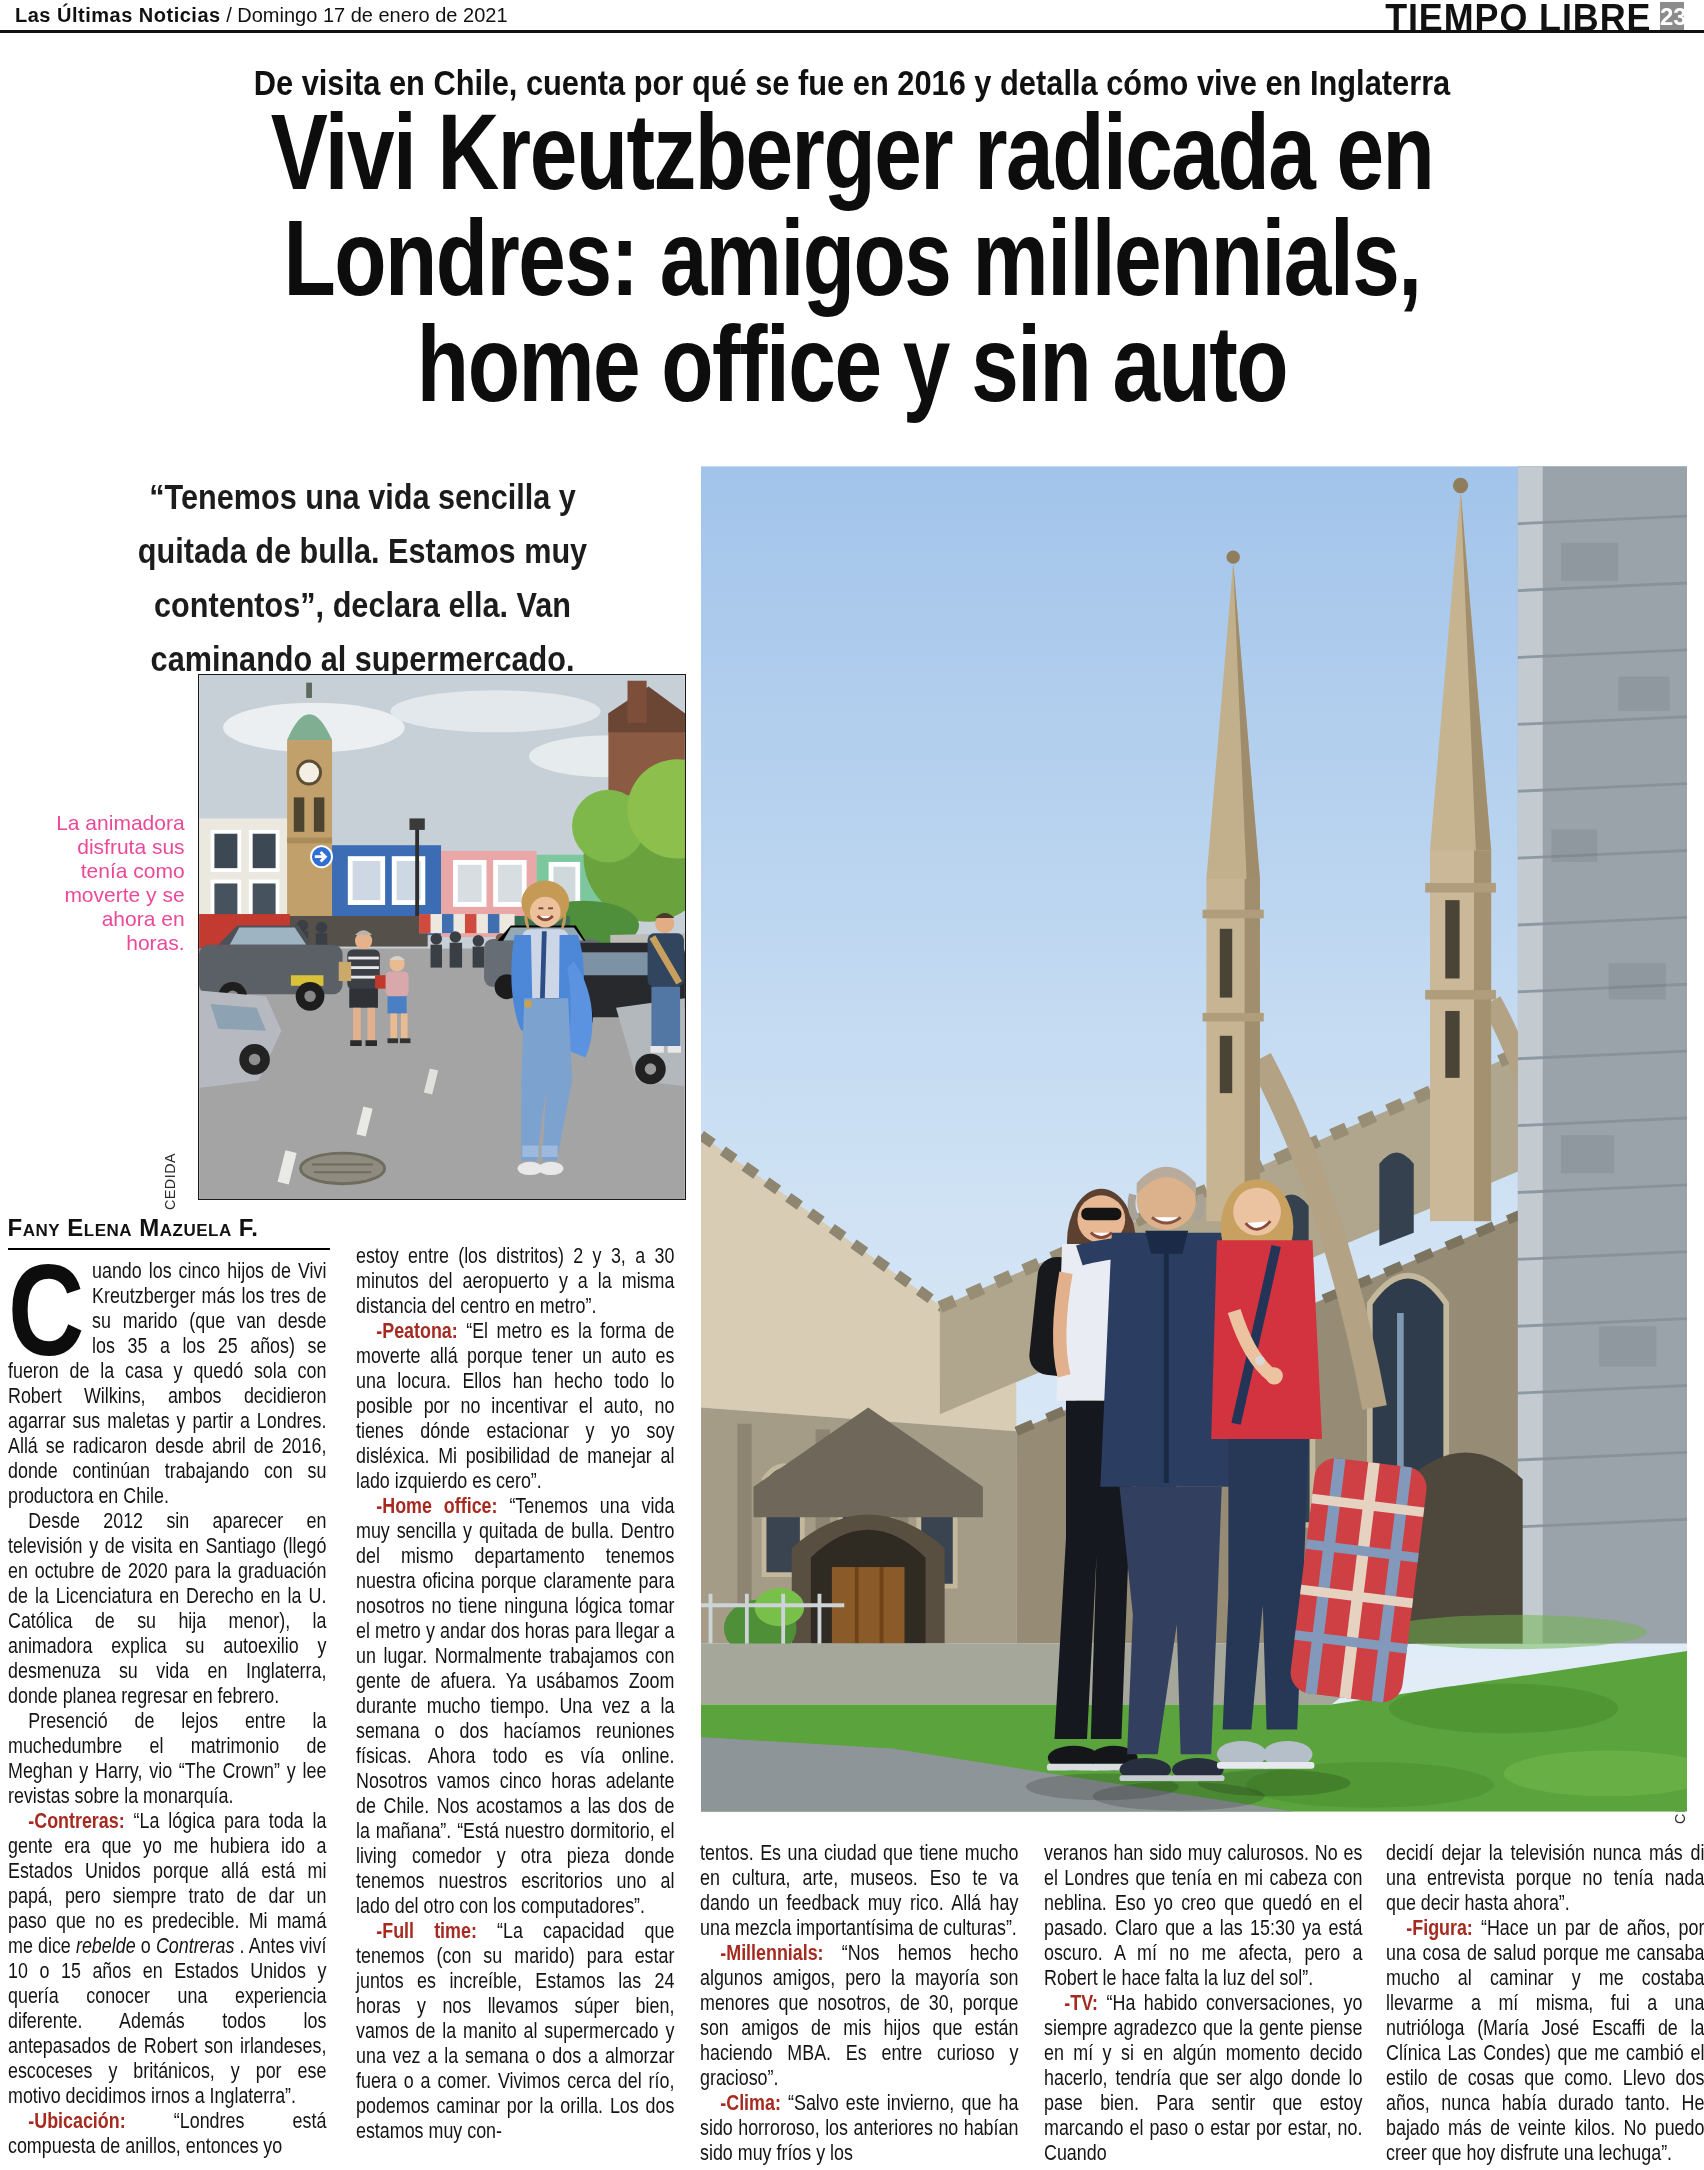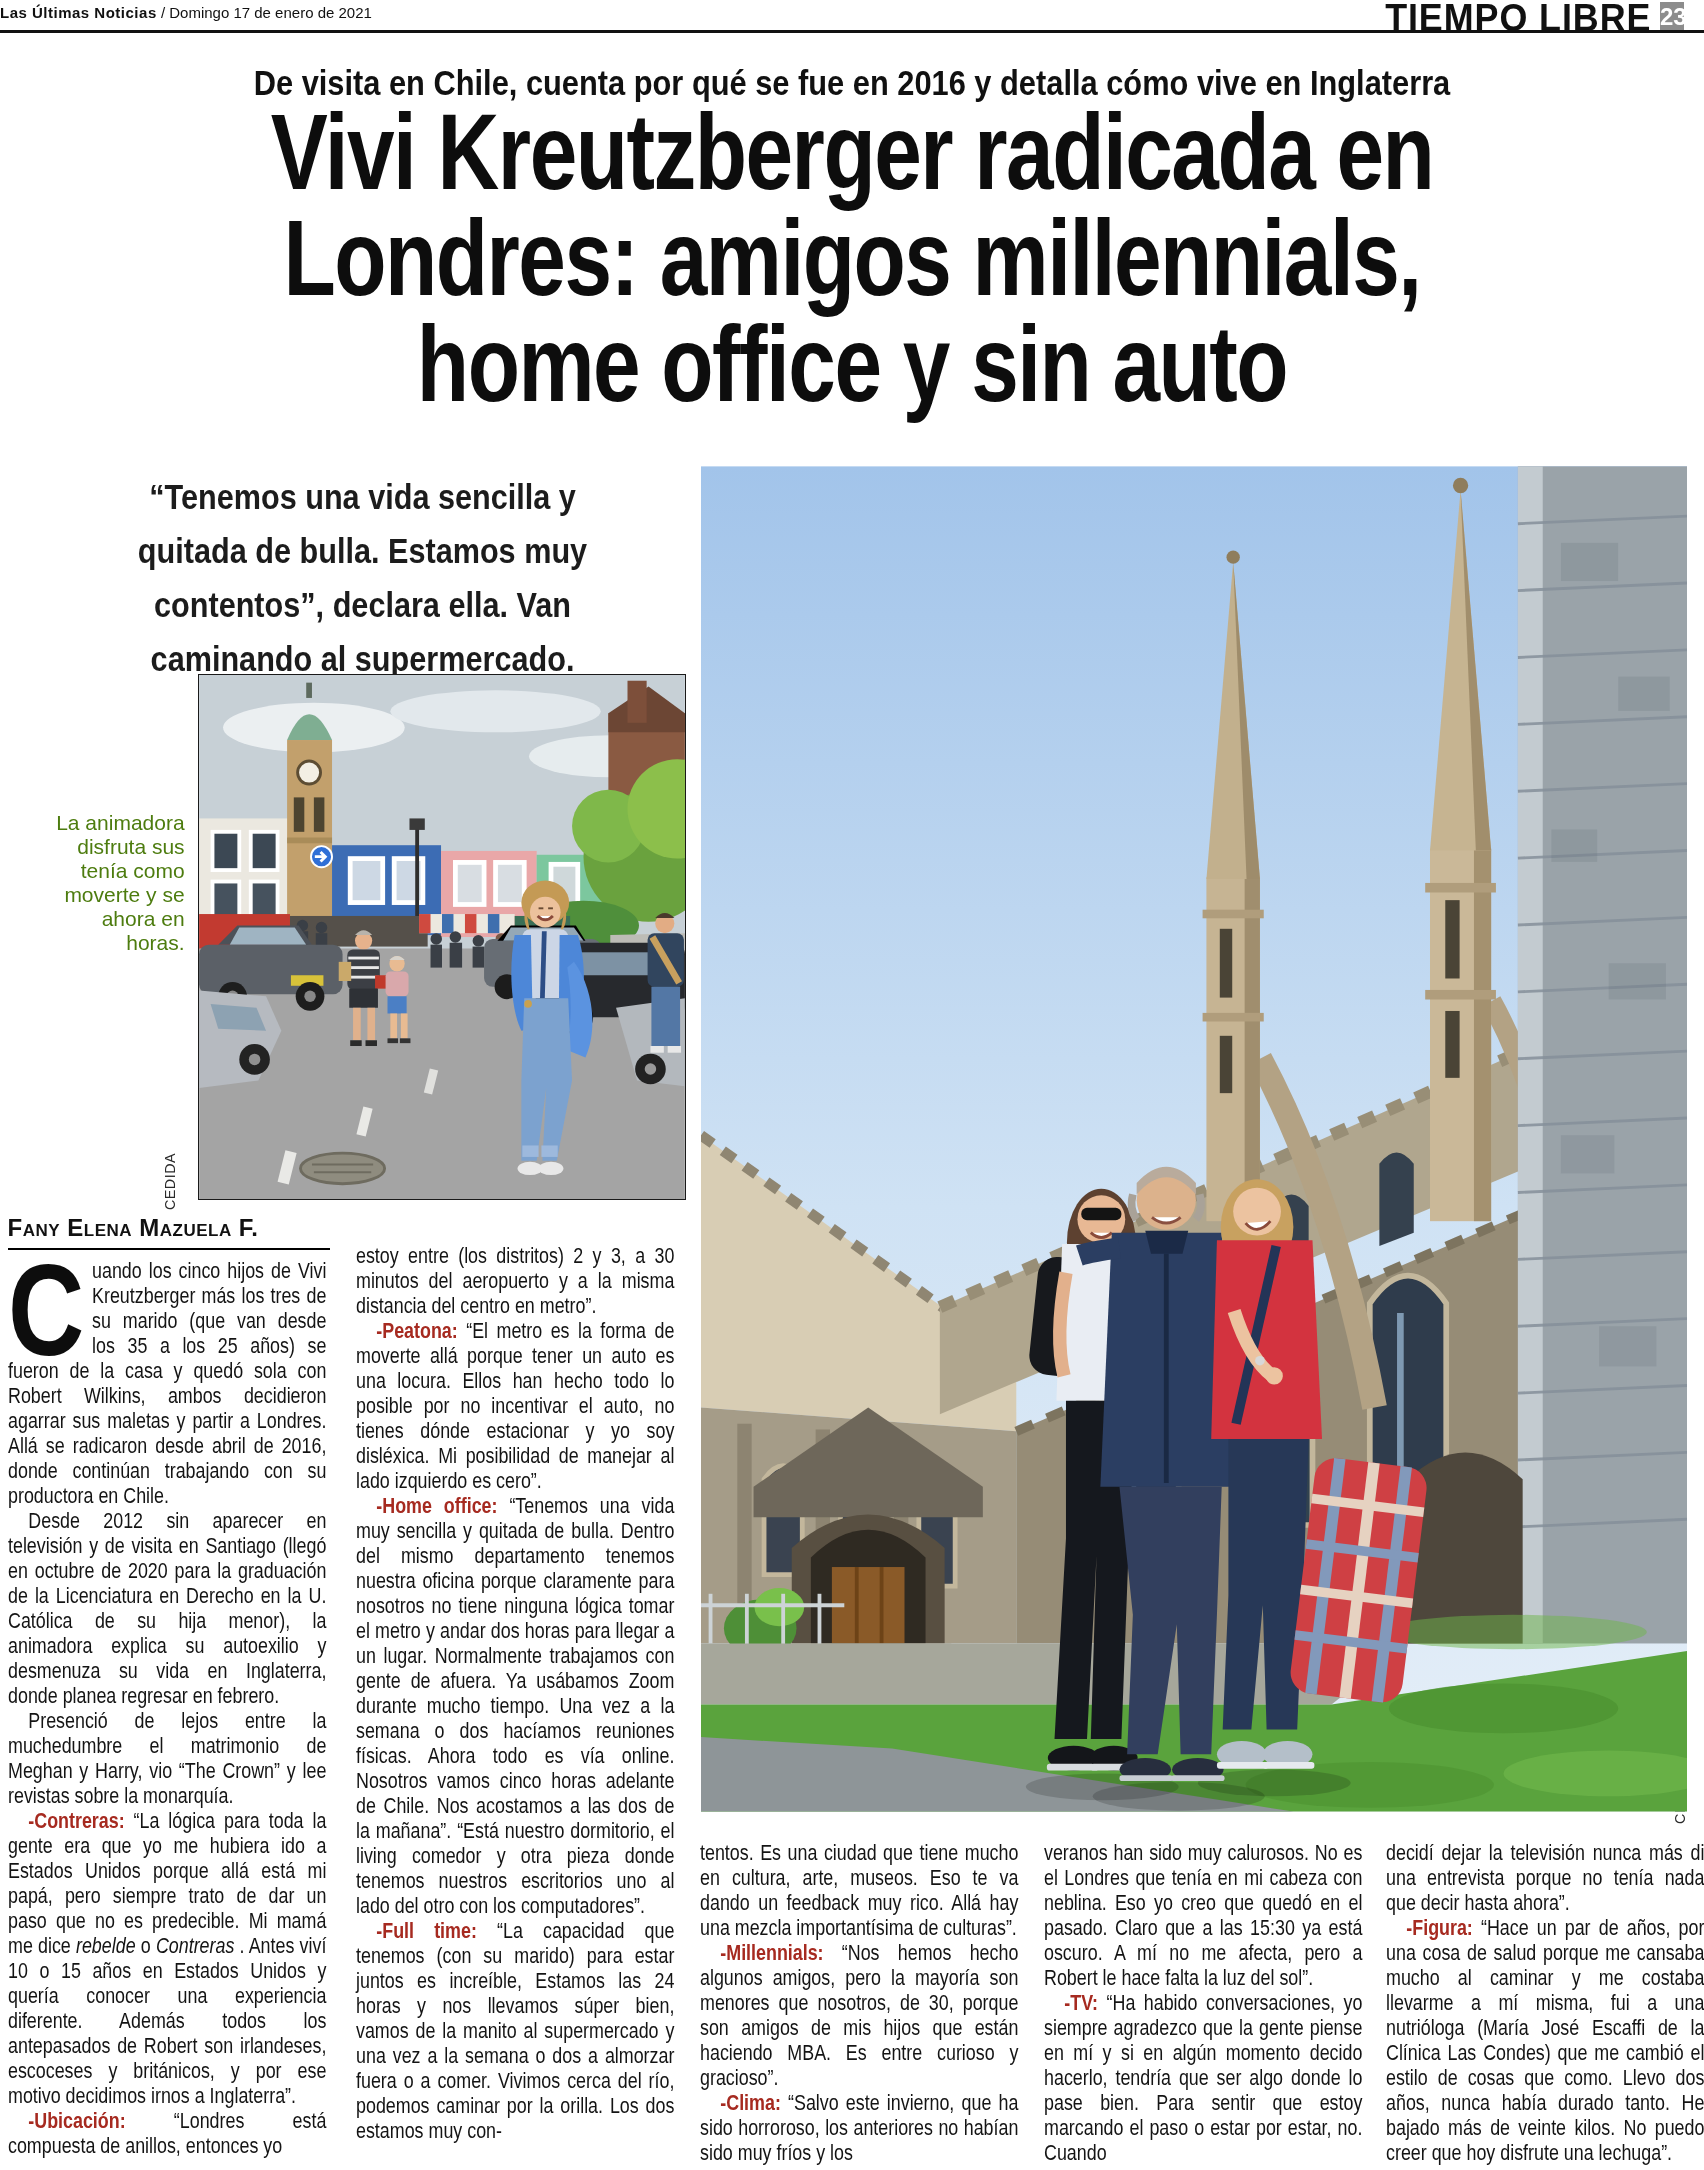--- a/index.html
+++ b/index.html
@@ -1,19 +1,19 @@
 <!DOCTYPE html>
 <html lang="es" style="--accent: #a62a20; --box-gray: #8c8c8c;"><head>
 <meta charset="utf-8">
 <style>
   html,body{margin:0;padding:0;background:#fff;}
   #page{position:relative;width:1704px;height:2171px;background:#fff;overflow:hidden;
         font-family:"Liberation Sans",sans-serif;color:#111;}
   
-  #masthead{position:absolute;left:0;top:3.8px;font-size:15px;white-space:nowrap;}
+  #masthead{position:absolute;left:15px;top:3.8px;font-size:20px;white-space:nowrap;}
   #masthead .paper{font-weight:bold;letter-spacing:0.5px;}
   #masthead .date{font-weight:normal;}
   #head-rule{position:absolute;left:0;top:30px;width:1704px;height:2.9px;background:#111;}
   #section-title{position:absolute;right:53px;top:-3.8px;font-size:39px;font-weight:bold;
         letter-spacing:1px;transform:scaleX(.92);transform-origin:right top;white-space:nowrap;}
   #page-badge{position:absolute;left:1660px;top:1.9px;width:24px;height:30px;background:var(--box-gray,#8c8c8c);
         color:#fff;font-weight:bold;font-size:24px;text-align:center;line-height:30px;}
   
   #kicker{position:absolute;left:0;top:63px;width:1704px;text-align:center;font-size:35px;
         font-weight:bold;transform:scaleX(.88);transform-origin:center top;}
@@ -24,21 +24,21 @@
   
   #pullquote{position:absolute;left:93px;top:470px;width:616px;transform:scaleX(.875);
         transform-origin:left top;font-size:35px;line-height:54px;font-weight:bold;
         text-align:center;color:#1c1c1c;}
   
   #left-photo{position:absolute;left:198px;top:674px;width:486px;height:524px;border:1px solid #1a1a1a;}
   #main-photo{position:absolute;left:701px;top:466px;width:986px;height:1346px;}
   svg{display:block;}
   
   #left-caption{position:absolute;left:9.6px;top:811px;width:175px;text-align:right;
-        font-size:21px;line-height:24px;color:#4d7c0f;}
+        font-size:21px;line-height:24px;color:#ec4899;}
   .credit{position:absolute;font-size:14.3px;color:#2a2a2a;letter-spacing:0.5px;
         transform:rotate(-90deg);transform-origin:left bottom;white-space:nowrap;}
   #credit-left{left:178px;top:1194px;}
   #credit-right{left:1688px;top:1808px;}
   
   #byline{position:absolute;left:7.6px;top:1214px;width:322px;font-variant:small-caps;
         font-size:24px;font-weight:600;letter-spacing:0.5px;border-bottom:2.9px solid #000;
         padding-bottom:6px;}
   
   .col{position:absolute;width:392px;transform:scaleX(.8122);transform-origin:left top;

